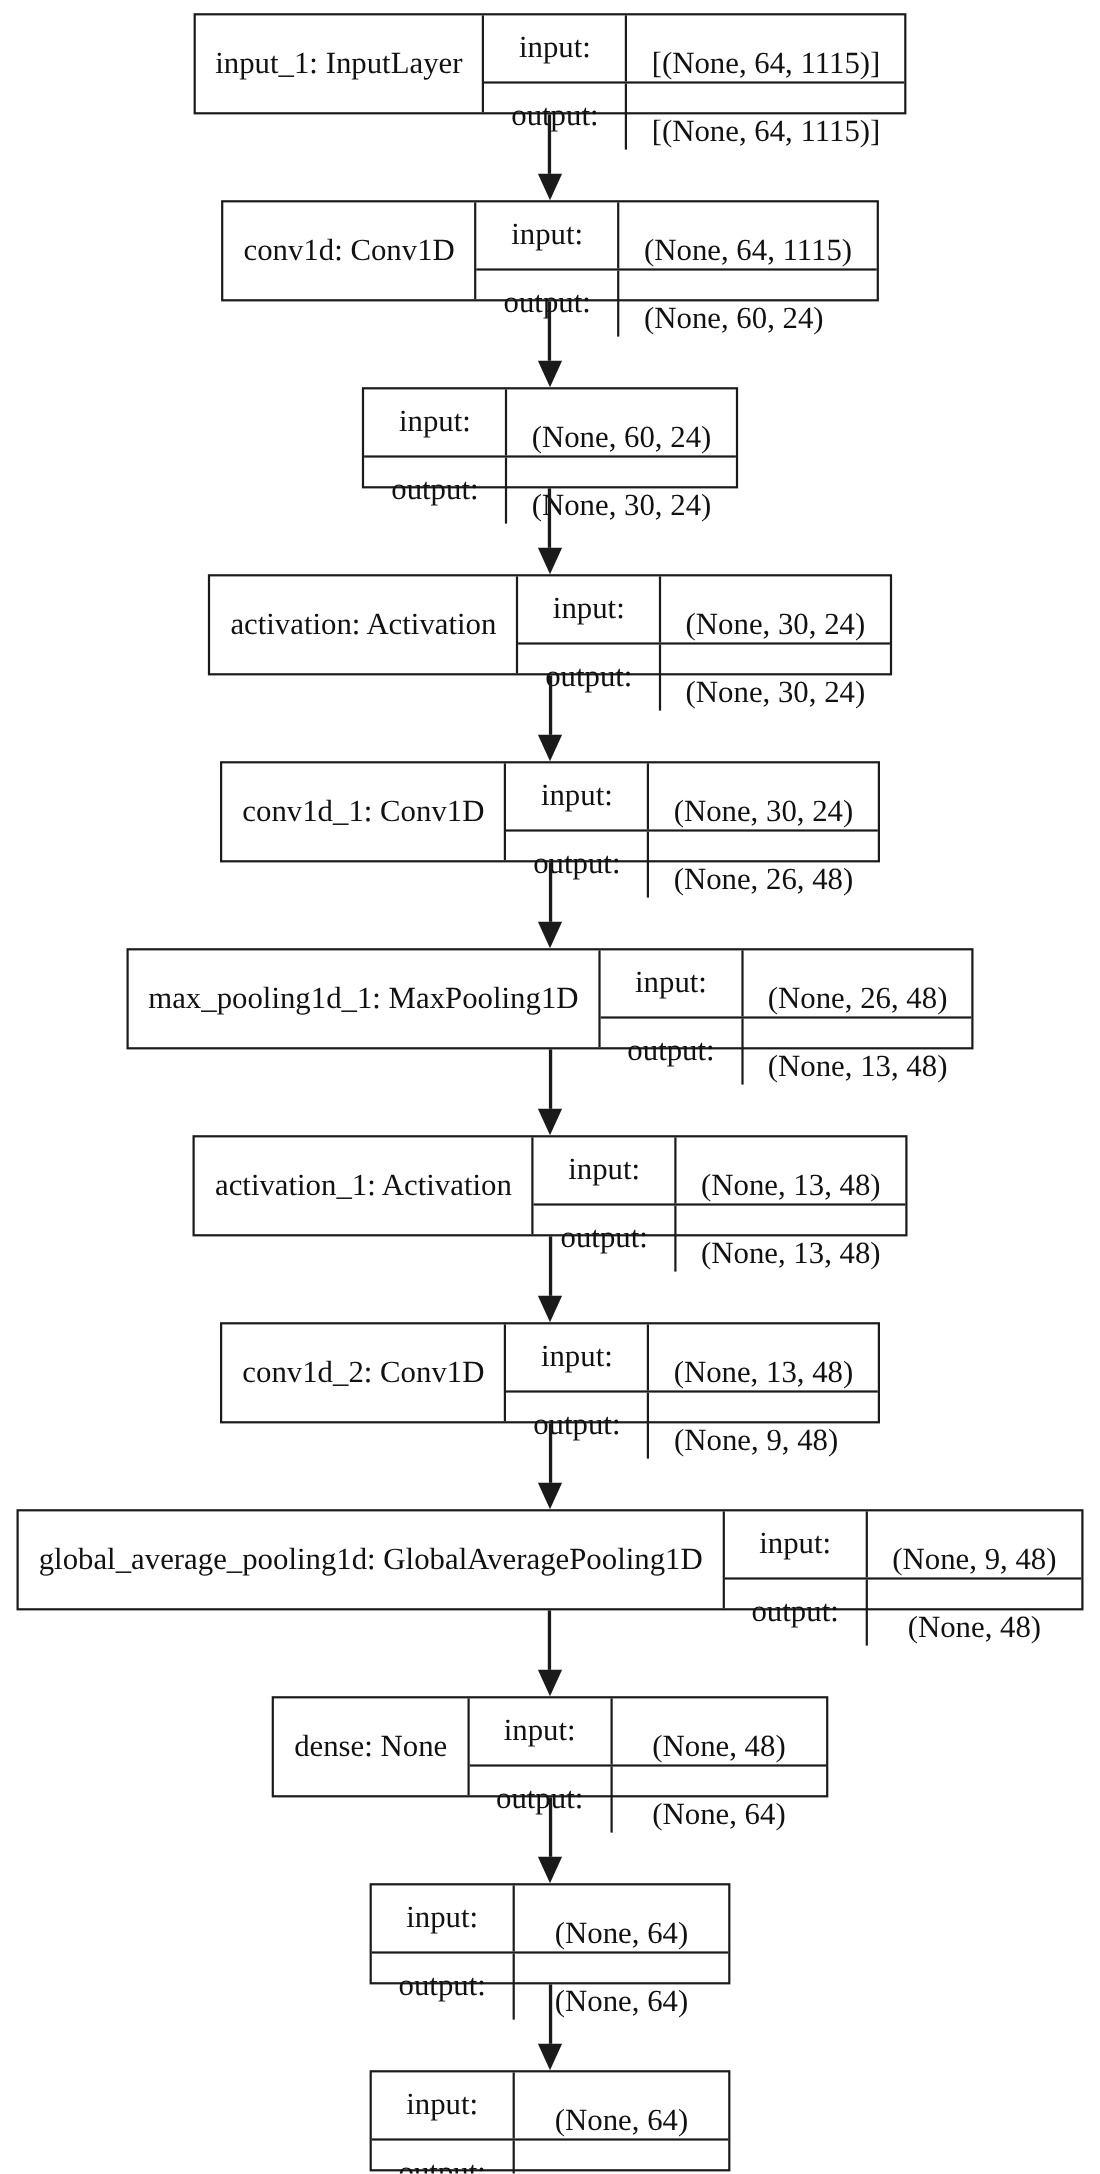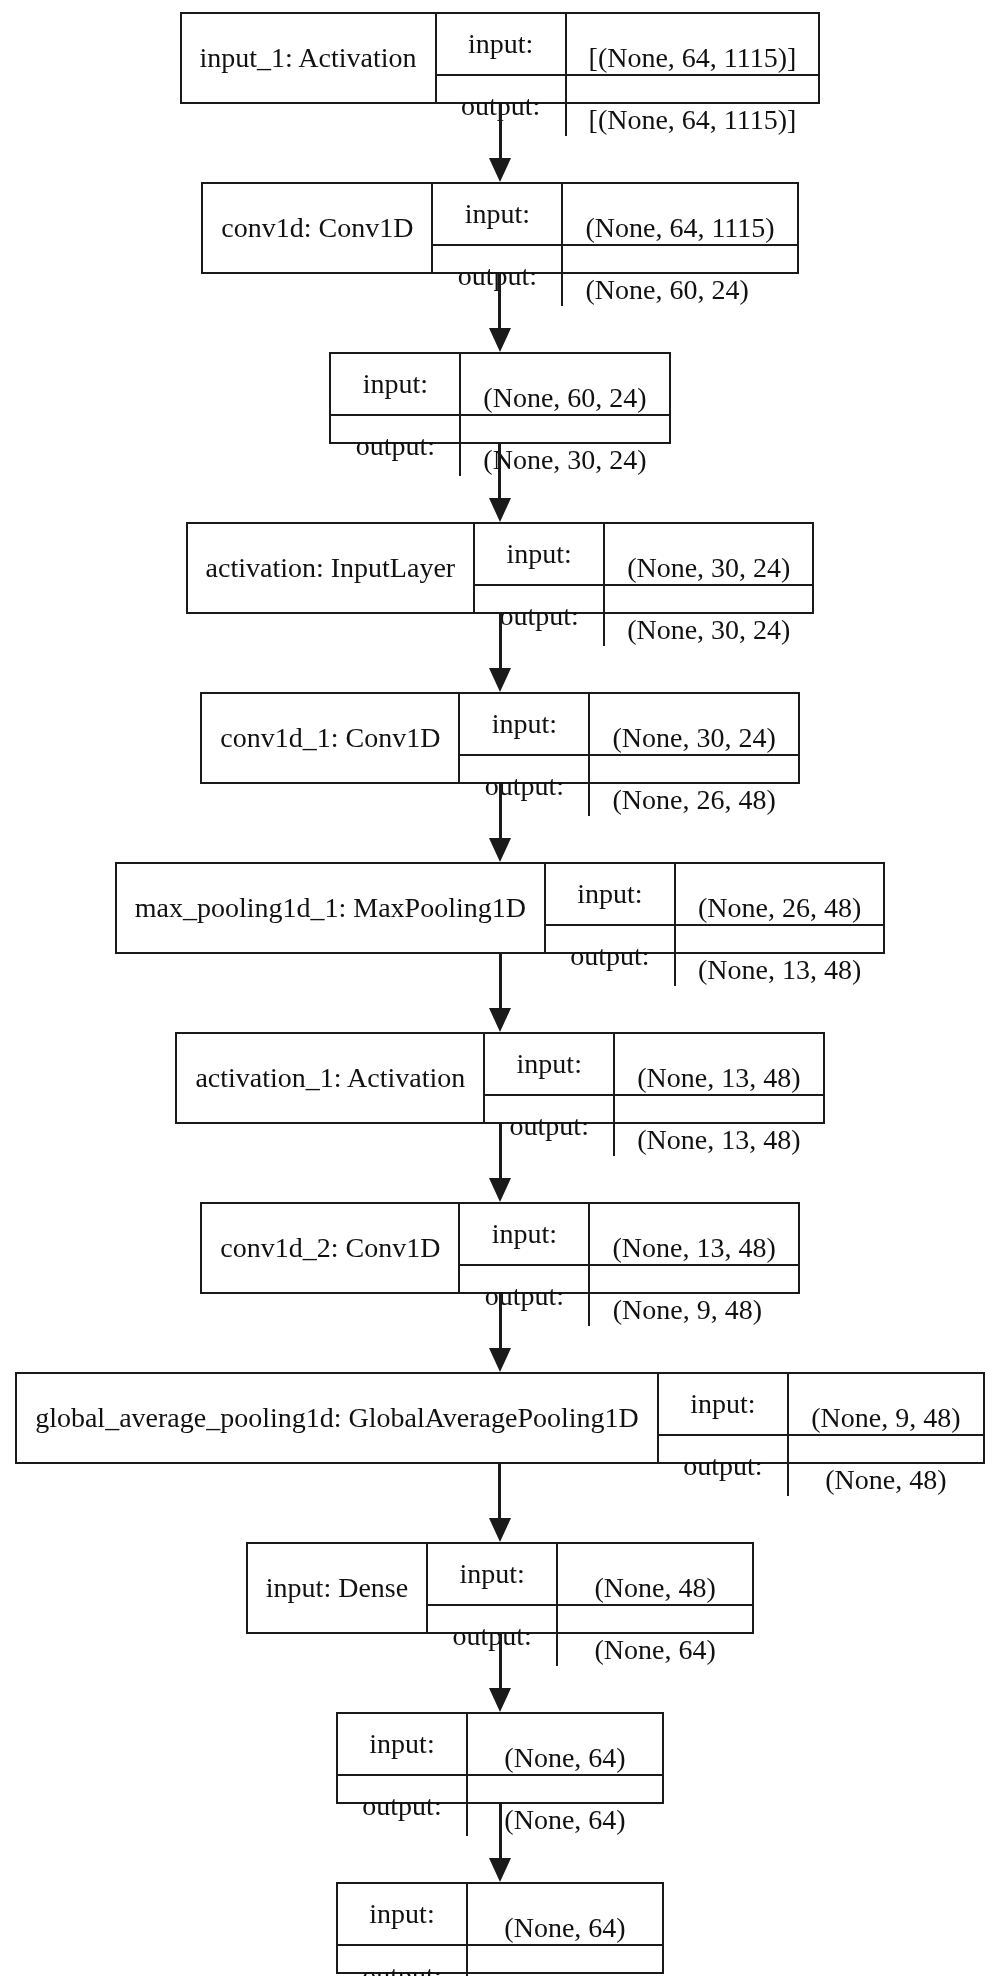--- a/index.html
+++ b/index.html
@@ -95,21 +95,21 @@
     border-right: 11px solid transparent;
     border-top: 24px solid #1a1a1a;
   }
 </style>
 </head>
 <body>
 
 <div class="canvas">
   <div class="node-wrap">
     <div class="node">
-      <div class="name-cell">input_1: Activation</div>
+      <div class="name-cell">input_1: InputLayer</div>
       <div class="io-grid">
         <div class="io-row input-row">
           <div class="io-label">input:</div>
           <div class="io-value">[(None, 64, 1115)]</div>
         </div>
         <div class="io-row output-row">
           <div class="io-label">output:</div>
           <div class="io-value">[(None, 64, 1115)]</div>
         </div>
       </div>
@@ -154,21 +154,21 @@
       </div>
     </div>
     <div class="arrow">
       <div class="arrow-line"></div>
       <div class="arrow-head"></div>
     </div>
   </div>
 
   <div class="node-wrap">
     <div class="node">
-      <div class="name-cell">activation: InputLayer</div>
+      <div class="name-cell">activation: Activation</div>
       <div class="io-grid">
         <div class="io-row input-row">
           <div class="io-label">input:</div>
           <div class="io-value">(None, 30, 24)</div>
         </div>
         <div class="io-row output-row">
           <div class="io-label">output:</div>
           <div class="io-value">(None, 30, 24)</div>
         </div>
       </div>
@@ -274,21 +274,21 @@
       </div>
     </div>
     <div class="arrow">
       <div class="arrow-line"></div>
       <div class="arrow-head"></div>
     </div>
   </div>
 
   <div class="node-wrap">
     <div class="node">
-      <div class="name-cell">input: Dense</div>
+      <div class="name-cell">dense: None</div>
       <div class="io-grid">
         <div class="io-row input-row">
           <div class="io-label">input:</div>
           <div class="io-value">(None, 48)</div>
         </div>
         <div class="io-row output-row">
           <div class="io-label">output:</div>
           <div class="io-value">(None, 64)</div>
         </div>
       </div>

